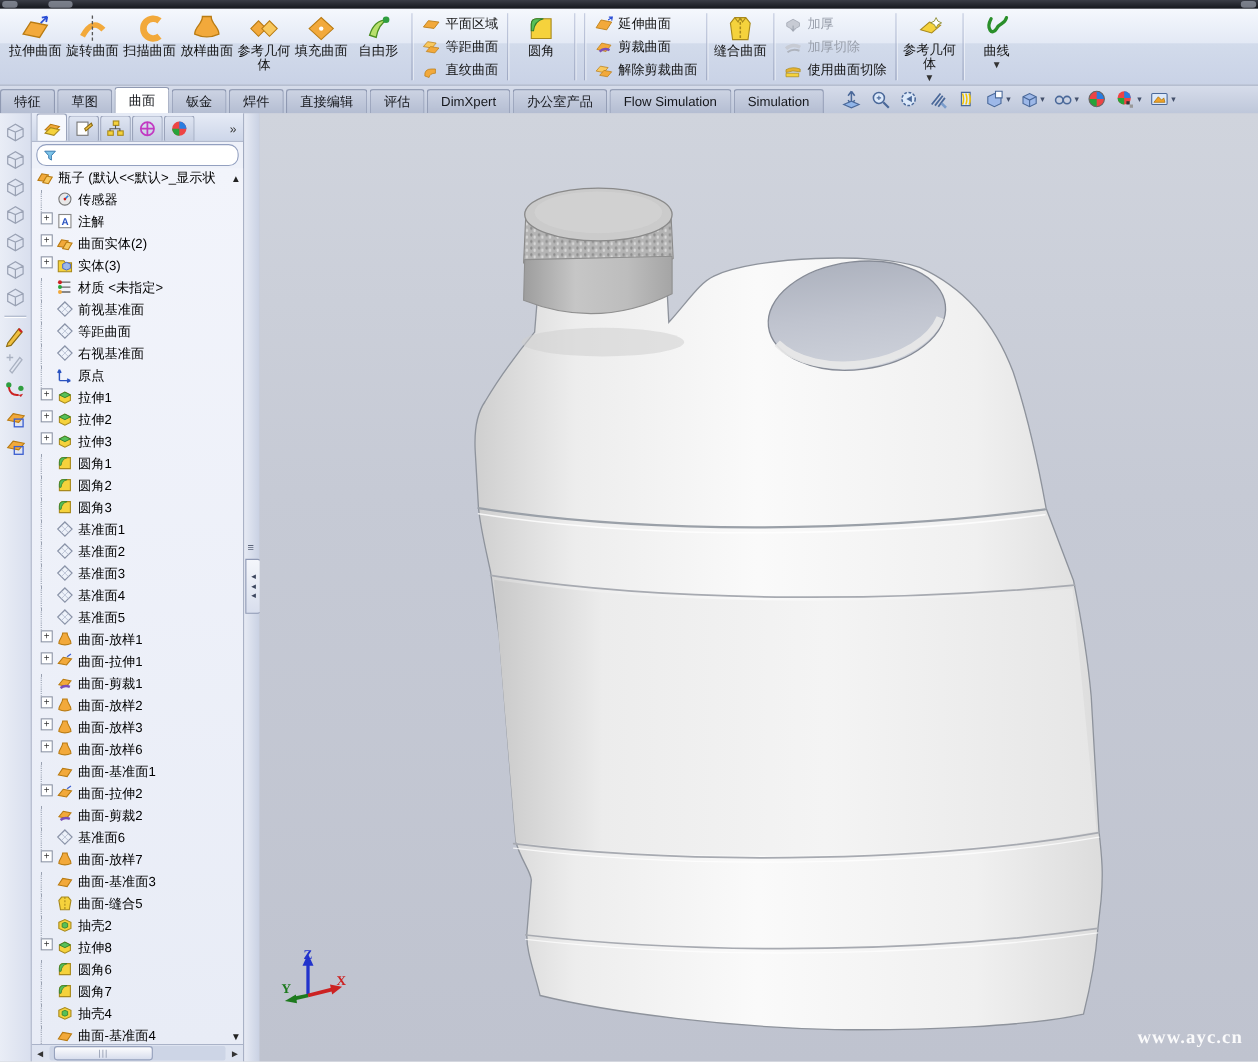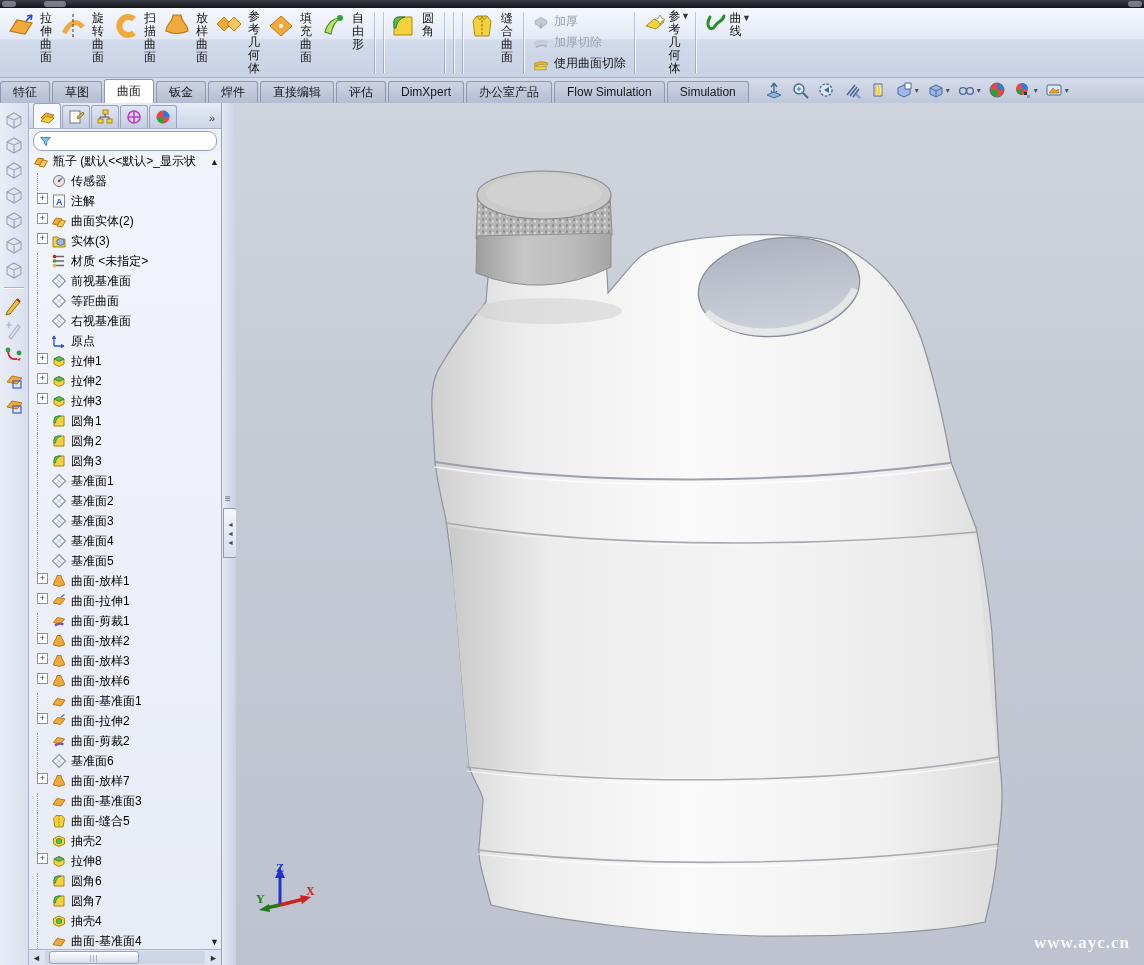--- a/index.html
+++ b/index.html
@@ -10,21 +10,21 @@
   #topstrip{position:absolute;left:0;top:0;width:1144px;height:8px;background:linear-gradient(#3a3d46,#14161c);}
   #topstrip .seg{position:absolute;top:1px;height:6px;background:#9aa0ad;border-radius:3px;opacity:.7;}
 
   
   #ribbon{position:absolute;left:0;top:8px;width:1144px;height:70px;
     background:linear-gradient(#f5f8fd 0%,#e3e9f5 45%,#d2dbeb 46%,#c9d2e6 100%);
     border-bottom:1px solid #a9b2c8;display:flex;align-items:stretch;padding-left:6px;box-sizing:border-box;}
   .rgroup{display:flex;align-items:center;}
   .rgroup.large{gap:0px;}
   .rsep{width:1px;background:linear-gradient(#c2cadf,#9aa4bf);margin:4px 4px;box-shadow:1px 0 0 #f2f5fb;}
-  .bigbtn{width:50px;min-height:62px;display:flex;flex-direction:row;justify-content:flex-start;
+  .bigbtn{width:50px;min-height:62px;display:flex;flex-direction:column;align-items:center;justify-content:flex-start;
     padding:2px 1px;border-radius:3px;cursor:default;}
   .bigbtn .bicon{width:28px;height:28px;flex:none;}
   .bigbtn .blabel{font-size:12px;line-height:13px;text-align:center;color:#141414;word-break:break-all;}
   .bigbtn .dd{font-size:9px;color:#333;line-height:8px;margin-top:2px;}
   .stack{display:flex;flex-direction:column;justify-content:center;gap:1px;}
   .smallbtn{display:flex;align-items:center;gap:4px;height:20px;padding:0 4px;border-radius:2px;}
   .smallbtn .sicon{width:18px;height:18px;flex:none;}
   .smallbtn .slabel{font-size:12px;color:#141414;white-space:nowrap;}
   .smallbtn.disabled .slabel{color:#9aa0ac;}
 
@@ -152,32 +152,80 @@
         </div>
         <div class="bigbtn">
           <svg class="bicon" viewBox="0 0 28 28">
             <path d="M6 20 Q10 6 22 6 Q14 10 12 22 Z" fill="#b9e06c" stroke="#4c8f22" stroke-width="1.2"></path>
             <circle cx="21" cy="6" r="3" fill="#2f9e3f"></circle>
           </svg>
           <span class="blabel">自由形</span>
         </div>
       </div>
       <div class="rsep"></div>
+      <div class="rgroup ">
+        <div class="stack">
+          <div class="smallbtn">
+            <svg class="sicon" viewBox="0 0 28 28">
+              <path d="M3 18 L10 9 L25 11 L18 20 Z" fill="#f2a93b" stroke="#b97b12" stroke-width="1.2"></path>
+            </svg>
+            <span class="slabel">平面区域</span>
+          </div>
+          <div class="smallbtn">
+            <svg class="sicon" viewBox="0 0 28 28">
+              <path d="M3 13 L9 6 L21 8 L15 15 Z" fill="#f8c85e" stroke="#b97b12"></path>
+              <path d="M7 20 L13 13 L25 15 L19 22 Z" fill="#f2a93b" stroke="#b97b12"></path>
+            </svg>
+            <span class="slabel">等距曲面</span>
+          </div>
+          <div class="smallbtn">
+            <svg class="sicon" viewBox="0 0 28 28">
+              <path d="M5 22 Q4 12 14 12 L20 12 L20 18 Q12 18 11 24 Z" fill="#f2a93b" stroke="#b97b12"></path>
+            </svg>
+            <span class="slabel">直纹曲面</span>
+          </div>
+        </div>
+      </div>
       <div class="rsep"></div>
       <div class="rgroup large">
         <div class="bigbtn">
           <svg class="bicon" viewBox="0 0 28 28">
             <path d="M5 10 Q5 5 10 5 L23 5 L23 23 L5 23 Z" fill="#f5d23c" stroke="#a8891c"></path>
             <path d="M5 10 Q5 5 10 5 L16 5 Q8 7 7 16 L5 16 Z" fill="#57c057" stroke="#2f7d2f"></path>
           </svg>
           <span class="blabel">圆角</span>
         </div>
       </div>
       <div class="rsep"></div>
       <div class="rsep"></div>
+      <div class="rgroup ">
+        <div class="stack">
+          <div class="smallbtn">
+            <svg class="sicon" viewBox="0 0 28 28">
+              <path d="M3 19 L10 8 L25 11 L18 22 Z" fill="#f2a93b" stroke="#b97b12" stroke-width="1.2"></path>
+              <path d="M20 8 L26 4 M21 4 L26 4 L25 9" stroke="#2b4fd6" stroke-width="1.5" fill="none"></path>
+            </svg>
+            <span class="slabel">延伸曲面</span>
+          </div>
+          <div class="smallbtn">
+            <svg class="sicon" viewBox="0 0 28 28">
+              <path d="M4 17 L11 8 L24 11 L17 20 Z" fill="#f2a93b" stroke="#b97b12"></path>
+              <path d="M8 20 Q14 14 22 18" stroke="#7a4fb8" stroke-width="3.4" fill="none"></path>
+            </svg>
+            <span class="slabel">剪裁曲面</span>
+          </div>
+          <div class="smallbtn">
+            <svg class="sicon" viewBox="0 0 28 28">
+              <path d="M3 15 L9 8 L20 10 L14 17 Z" fill="#f8c85e" stroke="#b97b12"></path>
+              <path d="M8 21 L14 14 L25 16 L19 23 Z" fill="#f2a93b" stroke="#b97b12"></path>
+            </svg>
+            <span class="slabel">解除剪裁曲面</span>
+          </div>
+        </div>
+      </div>
       <div class="rsep"></div>
       <div class="rgroup large">
         <div class="bigbtn">
           <svg class="bicon" viewBox="0 0 28 28">
             <path d="M9 4 L19 4 L23 9 L21 24 L7 24 L5 9 Z" fill="#f5d23c" stroke="#a8891c"></path>
             <path d="M14 4 L14 24" stroke="#a8891c" stroke-width="1.4" stroke-dasharray="2.5,1.5"></path>
             <path d="M9 4 L12 8 L14 4 M19 4 L16 8 L14 4" fill="none" stroke="#a8891c"></path>
           </svg>
           <span class="blabel">缝合曲面</span>
         </div>

